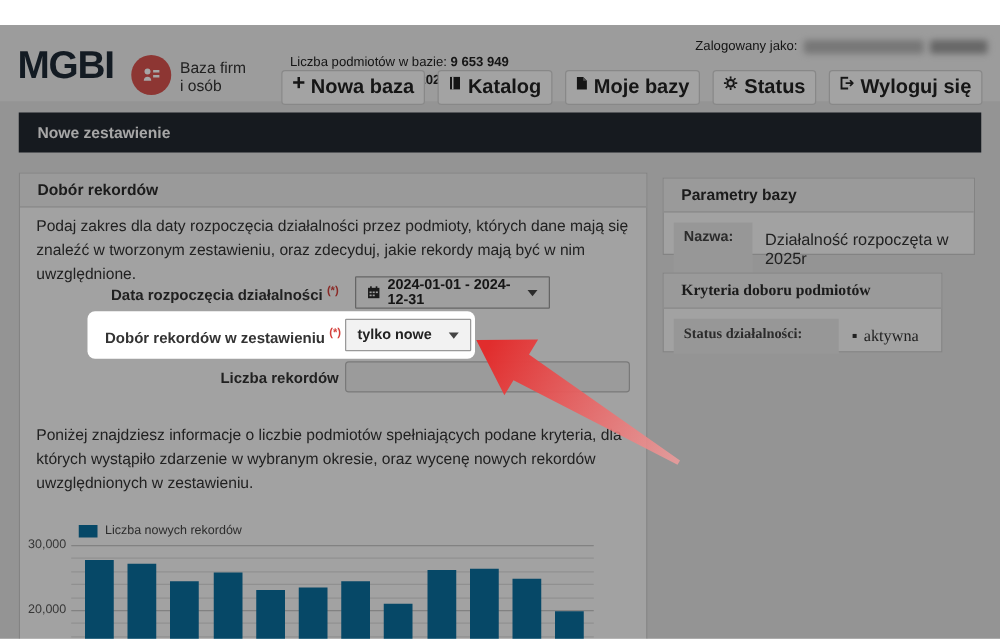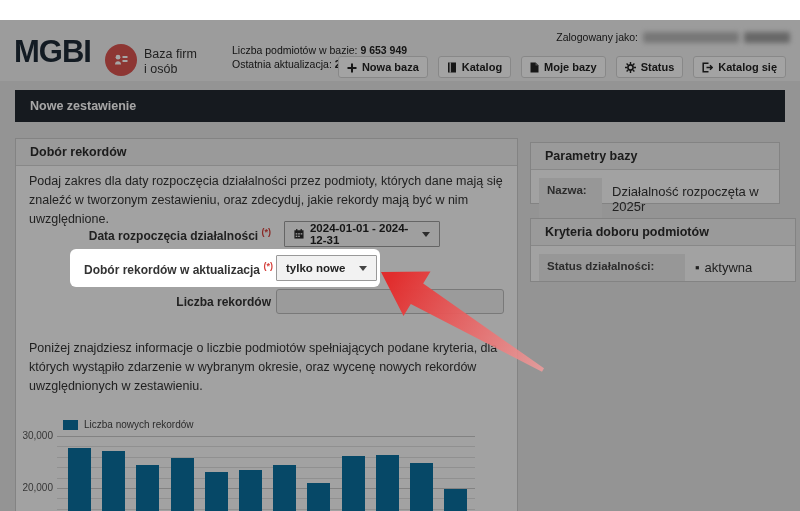--- a/index.html
+++ b/index.html
@@ -13,22 +13,22 @@
   .logo-badge { position:absolute; left:105px; top:24px; width:32px; height:32px; border-radius:50%;
                 background:var(--brand_red); display:flex; align-items:center; justify-content:center; }
   .logo-sub { position:absolute; left:144px; top:27px; font-size:12.5px; line-height:15px; color:#333; }
   .stats { position:absolute; left:232px; top:23px; font-size:10.5px; line-height:14px; color:#222; }
   .stats b { font-weight:bold; }
   .login-line { position:absolute; right:10px; top:11px; display:flex; align-items:center; gap:5px; font-size:10.5px; color:#222; }
   .blur-blob { height:11px; border-radius:2px; filter:blur(2.5px); }
   .blob1 { width:96px; background:#b7b7b7; }
   .blob2 { width:46px; background:#9f9f9f; }
   .nav { position:absolute; right:14px; top:36px; display:flex; gap:10px; }
-  .nav-btn { display:flex; align-items:flex-end; gap:5px; background:#fafafa; border:1px solid #d2d2d2;
-             border-radius:3px; padding:4px 8px; font-size:11px; font-weight:bold; color:#222; cursor:pointer; white-space:nowrap; }
+  .nav-btn { display:flex; align-items:flex-start; gap:5px; background:#fafafa; border:1px solid #d2d2d2;
+             border-radius:3px; padding:4px 8px; font-size:16px; font-weight:bold; color:#222; cursor:pointer; white-space:nowrap; }
   .nav-btn svg { display:block; }
 
   
   .title-bar { position:absolute; left:15px; top:70px; width:770px; height:32px; background:var(--dark_bar);
                color:#fff; font-size:12.5px; font-weight:bold; line-height:32px; padding-left:15px; }
 
   
   .panel { position:absolute; background:#f9f9f9; border:1px solid #c9c9c9; }
   .panel-h { background:#ededed; border-bottom:1px solid #d2d2d2; font-size:12.5px; font-weight:bold; color:#2b2b2b; padding:6px 14px; }
   .main-panel { left:15px; top:118px; width:503px; height:400px; }
@@ -48,21 +48,21 @@
   
   .highlight-row { position:absolute; left:70px; top:229px; width:310px; height:38px; background:#fff;
                    border-radius:6px; z-index:1000; box-shadow:0 0 0 2000px rgba(0,0,0,0.35); }
   .highlight-row .fld-label2 { position:absolute; left:14px; top:12px; font-size:12px; font-weight:bold; color:#333; }
   .hl-select { position:absolute; left:206px; top:6px; width:101px; height:26px; padding:0 9px; background:#f2f2f2; border-color:#999; }
 
   .arrow-svg { position:absolute; left:0; top:0; z-index:1100; pointer-events:none; }
 
   
   .side1 { left:530px; top:122px; width:250px; height:62px; }
-  .side2 { left:530px; top:198px; width:266px; height:64px; }
+  .side2 { left:530px; top:198px; width:224px; height:64px;font-family:Liberation Serif, serif; }
   .side-body { display:flex; padding:8px; gap:0; align-items:stretch; }
   .chip { background:#e9e9e9; font-size:11.5px; font-weight:bold; color:#444; padding:6px 8px; }
   .chip1 { width:74px; }
   .chip2 { width:146px; }
   .side-val { font-size:13px; color:#333; padding:6px 10px; display:flex; align-items:center; gap:5px; }
 
   
   .chart { position:absolute; left:5px; top:277px; width:480px; height:125px; }
   .legend { position:absolute; left:42px; top:3px; display:flex; align-items:center; gap:6px; font-size:10px; color:#444; }
   .legend-swatch { width:15px; height:10px; background:var(--bar_color); display:inline-block; }
@@ -129,21 +129,21 @@
               <path d="M5.5 0v2M5.5 9v2M0 5.5h2M9 5.5h2M1.6 1.6l1.4 1.4M8 8l1.4 1.4M9.4 1.6L8 3M3 8l-1.4 1.4"></path>
             </g>
         </svg>
         <span>Status</span>
       </button>
       <button class="nav-btn">
         <svg width="11" height="11" viewBox="0 0 11 11">
           <path d="M6.5 1.2H1.2v8.6h5.3" fill="none" stroke="#222" stroke-width="1.5"></path>
           <path d="M4.5 5.5h5.5M8 3.2l2.3 2.3L8 7.8" fill="none" stroke="#222" stroke-width="1.4"></path>
         </svg>
-        <span>Katalog się</span>
+        <span>Wyloguj się</span>
       </button>
     </div>
   </div>
 
   <div class="title-bar">Nowe zestawienie</div>
 
   <div class="panel main-panel">
     <div class="panel-h">Dobór rekordów</div>
     <div class="para p1">Podaj zakres dla daty rozpoczęcia działalności przez podmioty, których dane mają się znaleźć w tworzonym zestawieniu, oraz zdecyduj, jakie rekordy mają być w nim uwzględnione.</div>
 
@@ -199,21 +199,21 @@
         <div class="bar" style="left: 286.4px; top: 66.8px; height: 58.2px;"></div>
         <div class="bar" style="left: 320.6px; top: 40.28px; height: 84.72px;"></div>
         <div class="bar" style="left: 354.8px; top: 39.24px; height: 85.76px;"></div>
         <div class="bar" style="left: 389px; top: 46.52px; height: 78.48px;"></div>
         <div class="bar" style="left: 423.2px; top: 73.04px; height: 51.96px;"></div>
       </div>
   </div>
 
   <div class="highlight-row">
     <div class="fld-label2">
-      <span>Dobór rekordów w aktualizacja</span>
+      <span>Dobór rekordów w zestawieniu</span>
       <sup class="req">(*)</sup>
     </div>
     <div class="control hl-select">
       <span>tylko nowe</span>
       <span class="caret"></span>
     </div>
   </div>
 
   <svg class="arrow-svg" width="800" height="511" viewBox="0 0 800 511">
     <defs>

